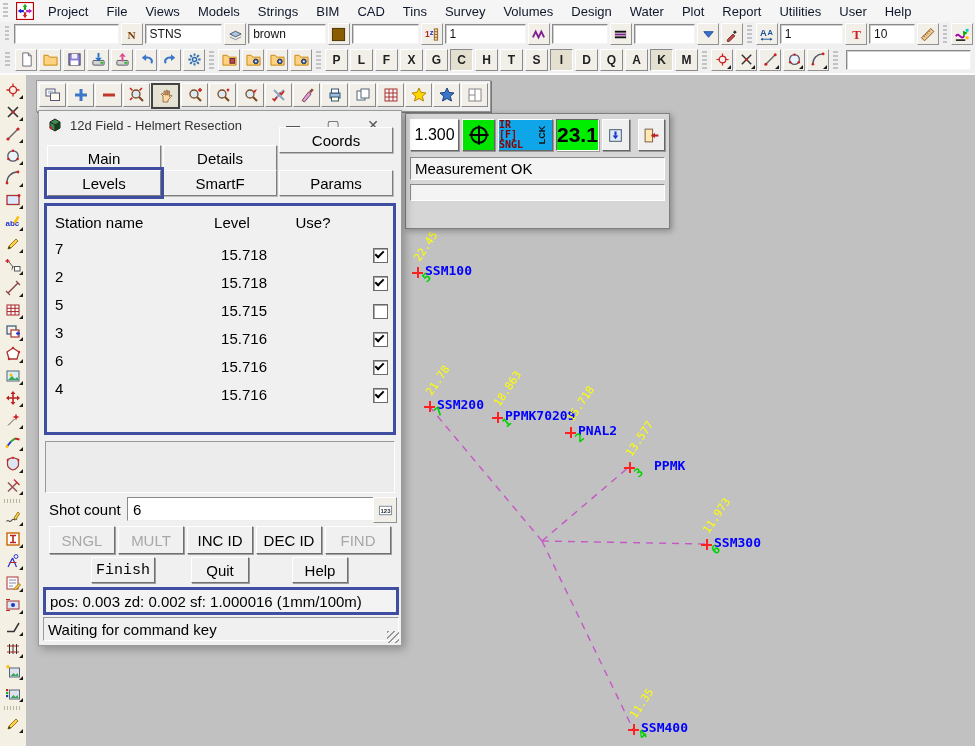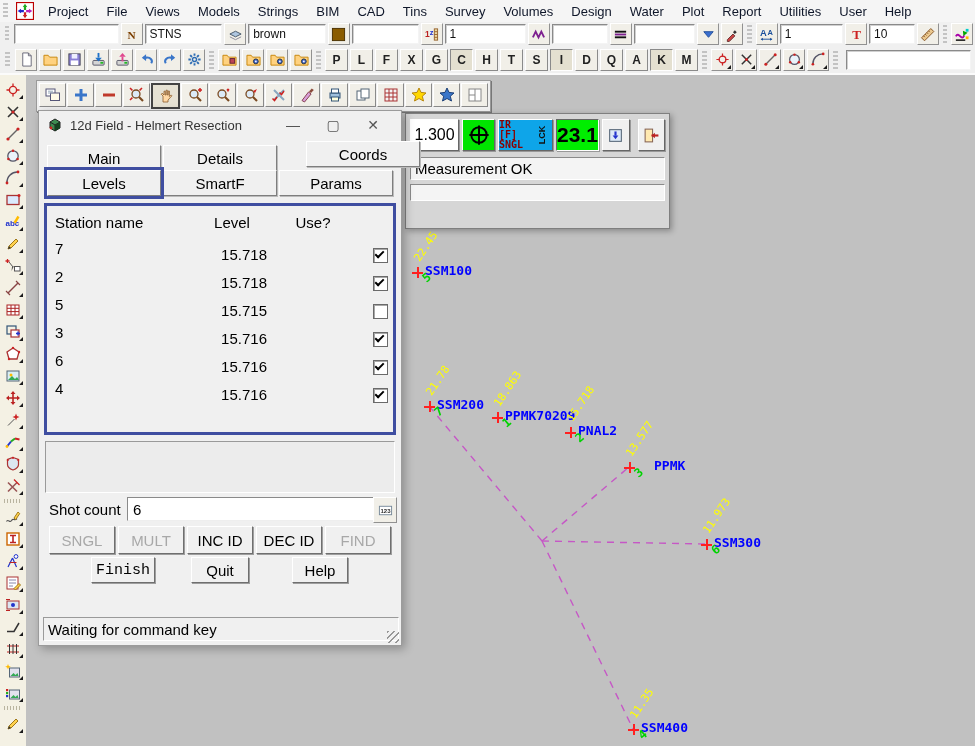--- a/index.html
+++ b/index.html
@@ -756,21 +756,21 @@
       <span>12d Field - Helmert Resection</span>
       <span class="dlg-ctl">
         <span>—</span>
         <span>▢</span>
         <span>✕</span>
       </span>
     </div>
     <div id="dlg-tabs">
         <div class="tab" style="left: 8px; top: 34px;">Main</div>
         <div class="tab" style="left: 124px; top: 34px;">Details</div>
-        <div class="tab" style="left: 240px; top: 30px; margin-left: 27px;">Coords</div>
+        <div class="tab" style="left: 240px; top: 16px;">Coords</div>
         <div class="tab active" style="left: 8px; top: 59px;">Levels</div>
         <div class="tab" style="left: 124px; top: 59px;">SmartF</div>
         <div class="tab" style="left: 240px; top: 59px;">Params</div>
       </div>
 
     <div class="table-frame">
       <span class="th" style="left:8px;top:8px">Station name</span>
       <span class="th" style="left:140px;top:8px;width:90px;text-align:center">Level</span>
       <span class="th" style="left:235px;top:8px;width:62px;text-align:center">Use?</span>
       <div id="table-rows">
@@ -812,20 +812,23 @@
         <div class="dbtn disabled" style="left: 10px; top: 415px; width: 64px;">SNGL</div>
         <div class="dbtn disabled" style="left: 79px; top: 415px; width: 64px;">MULT</div>
         <div class="dbtn" style="left: 148px; top: 415px; width: 64px;">INC ID</div>
         <div class="dbtn" style="left: 217px; top: 415px; width: 64px;">DEC ID</div>
         <div class="dbtn disabled" style="left: 286px; top: 415px; width: 64px;">FIND</div>
         <div class="dbtn" style="left: 52px; top: 446px; width: 62px; height: 24px; font-family: Liberation Mono, monospace;">Finish</div>
         <div class="dbtn" style="left: 152px; top: 446px; width: 56px; height: 24px;">Quit</div>
         <div class="dbtn" style="left: 253px; top: 446px; width: 54px; height: 24px;">Help</div>
       </div>
 
+    <div class="status-frame">
+      <span>pos: 0.003 zd: 0.002 sf: 1.000016 (1mm/100m)</span>
+    </div>
     <div class="msg-box">
       <span>Waiting for command key</span>
     </div>
     <div class="grip-corner"></div>
   </div>
 
   <div class="field-panel">
     <div class="fp-row">
       <div class="fp-btn fp-height">
         <span>1.300</span>

